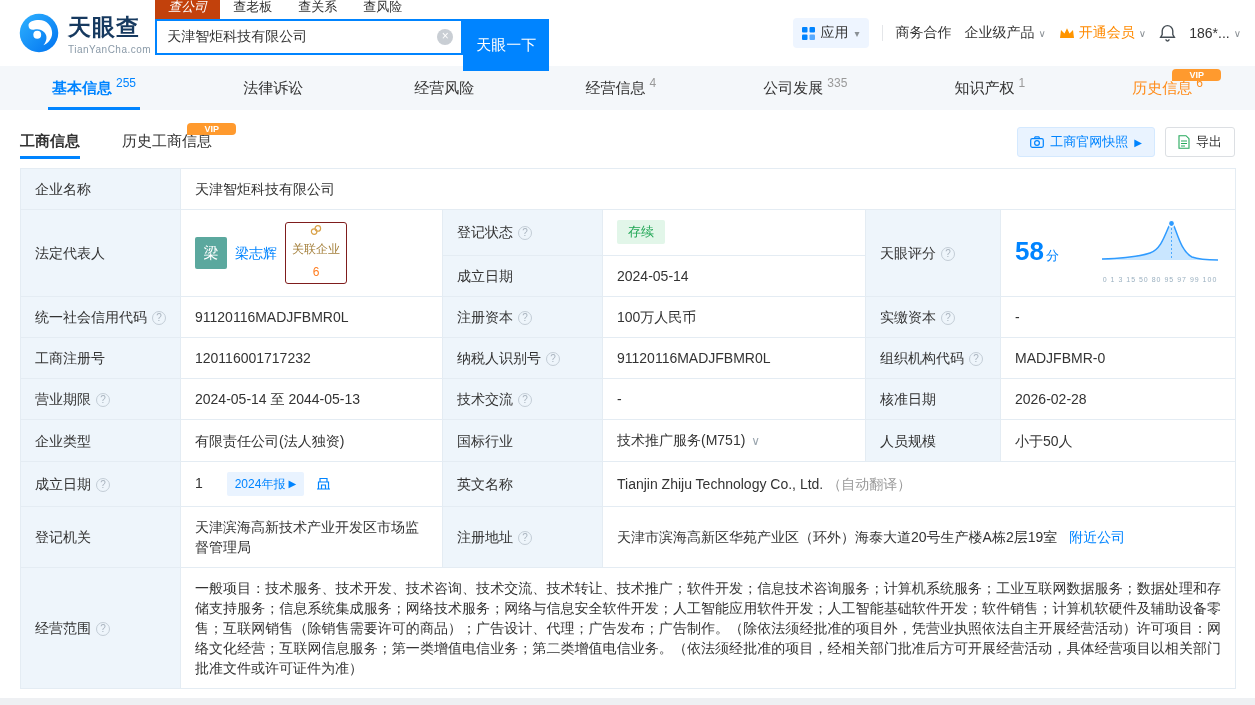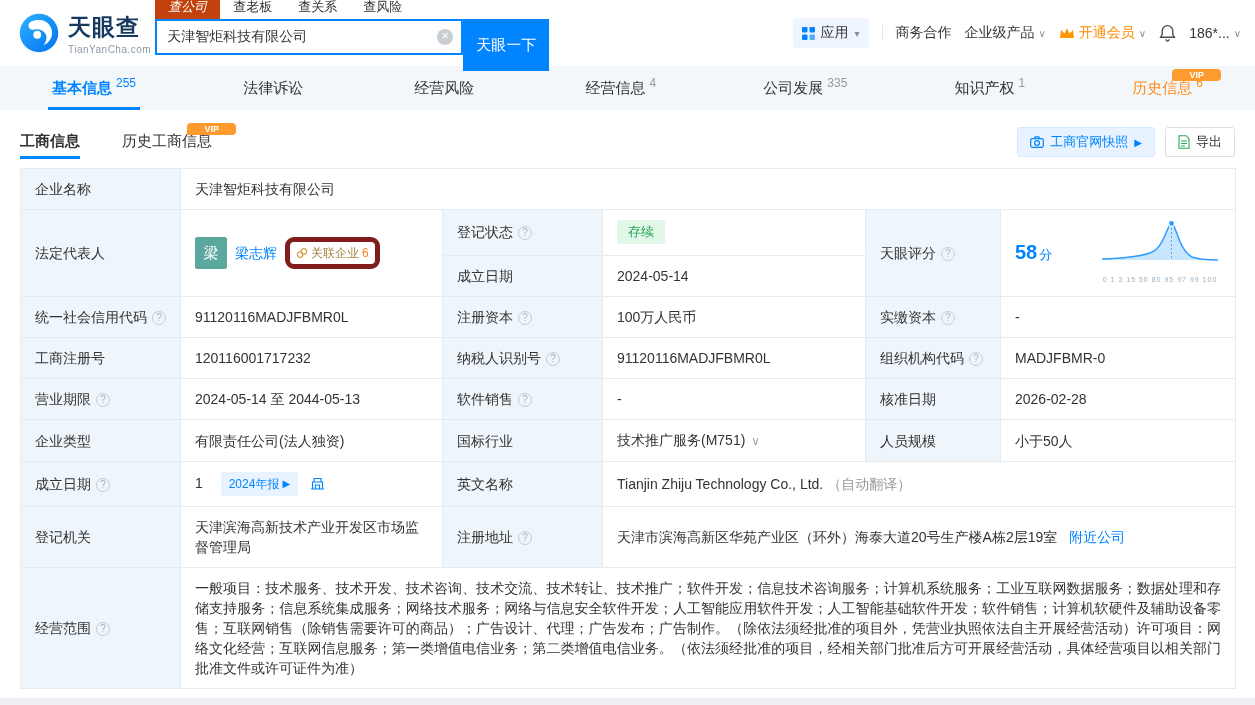--- a/index.html
+++ b/index.html
@@ -53,29 +53,29 @@
   .export-btn { background:#fff; border:1px solid #dcdfe3; border-radius:3px; height:30px; padding:0 12px; font-size:13px; color:#333; display:inline-flex; align-items:center; gap:6px; cursor:pointer; font-family:inherit; }
 
   
   table.info { margin:2px 20px 0; width:1215px; border-collapse:collapse; table-layout:fixed; font-size:14px; }
   table.info td { border:1px solid #e4ecf3; padding:10px 14px; vertical-align:middle; line-height:20px; }
   td.lbl { background:#eef5fb; color:#333; }
   .help { display:inline-block; width:14px; height:14px; line-height:12px; border:1px solid #c3cdd6; border-radius:50%; color:#a9b4bf; font-size:10px; text-align:center; margin-left:5px; vertical-align:1px; cursor:pointer; }
   .link { color:#0084ff; text-decoration:none; cursor:pointer; }
   .rep { display:flex; align-items:center; gap:8px; }
   .avatar { width:32px; height:32px; background:#5ba89e; color:#fff; font-size:15px; display:flex; align-items:center; justify-content:center; border-radius:2px; cursor:pointer; flex:none; }
-  .related-badge { display:inline-flex; align-items:center; gap:3px; border:5px solid #7f1d1d; border-radius:9px; padding:1px 6px; font-size:12px; color:#a5813e; cursor:pointer; }
+  .related-badge { display:inline-flex; align-items:center; gap:3px; border:1px solid #7f1d1d; border-radius:3px; padding:1px 6px; font-size:12px; color:#a5813e; cursor:pointer;flex-direction:column; }
   .related-badge .orange { color:#ff7d20; }
   .status-badge { display:inline-block; padding:2px 11px; background:#e2f6e9; color:#23a757; font-size:13px; border-radius:2px; }
   .score-wrap { display:flex; align-items:center; justify-content:space-between; padding-right:4px; }
-  .score-num .big { font-size:20px; color:#0084ff; font-weight:bold; }
+  .score-num .big { font-size:26px; color:#0084ff; font-weight:bold; }
   .score-num .unit { font-size:13px; color:#0084ff; margin-left:2px; }
   .score-chart { width:122px; }
   .axis { font-size:7px; color:#9ab0c0; text-align:center; letter-spacing:1px; margin-top:-1px; }
-  .report-badge { display:inline-flex; align-items:center; gap:3px; background:#e9f3ff; color:#0084ff; font-size:12px; padding:2px 8px; border-radius:2px; margin-left:14px; cursor:pointer; }
+  .report-badge { display:inline-flex; align-items:center; gap:3px; background:#e9f3ff; color:#0084ff; font-size:12px; padding:2px 8px; border-radius:2px; margin-left:20px; cursor:pointer; }
   .report-ic { display:inline-flex; margin-left:8px; vertical-align:-2px; cursor:pointer; }
   .gray-note { color:#999; }
   .ind-caret { color:#9aa5ae; font-size:12px; margin-left:6px; }
   .scope-text { line-height:27px; text-align:justify; }
   .footer-strip { position:absolute; left:0; right:0; bottom:0; height:7px; background:#eef0f3; }
 </style>
 </head>
 <body>
 
 <header class="topbar">
@@ -282,21 +282,21 @@
     <td><span>120116001717232</span></td>
     <td class="lbl"><span>纳税人识别号</span><span class="help">?</span></td>
     <td><span>91120116MADJFBMR0L</span></td>
     <td class="lbl"><span>组织机构代码</span><span class="help">?</span></td>
     <td><span>MADJFBMR-0</span></td>
   </tr>
 
   <tr>
     <td class="lbl"><span>营业期限</span><span class="help">?</span></td>
     <td><span>2024-05-14 至 2044-05-13</span></td>
-    <td class="lbl"><span>软件销售</span><span class="help">?</span></td>
+    <td class="lbl"><span>技术交流</span><span class="help">?</span></td>
     <td><span>-</span></td>
     <td class="lbl"><span>核准日期</span></td>
     <td><span>2026-02-28</span></td>
   </tr>
 
   <tr>
     <td class="lbl"><span>企业类型</span></td>
     <td><span>有限责任公司(法人独资)</span></td>
     <td class="lbl"><span>国标行业</span></td>
     <td><span>技术推广服务(M751)</span><span class="ind-caret">∨</span></td>

